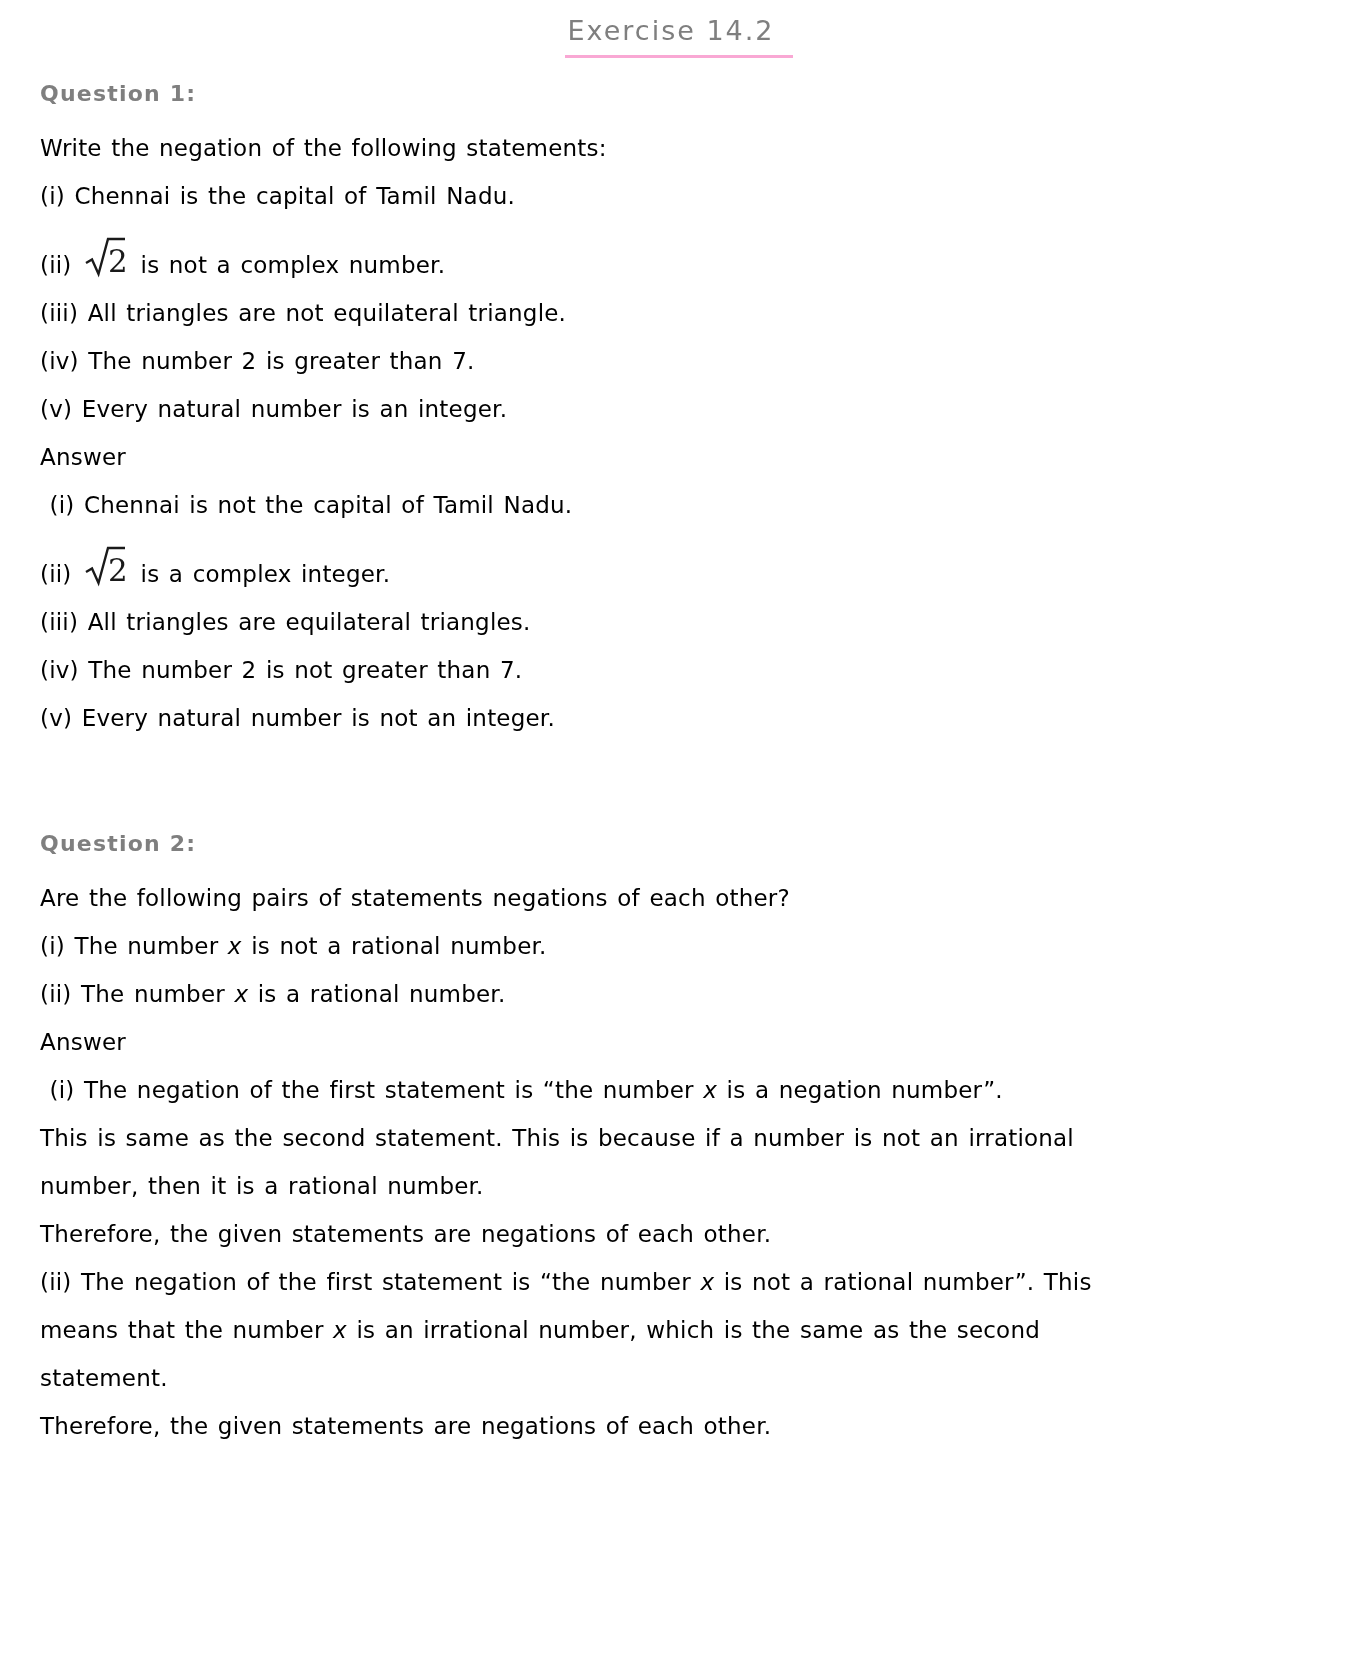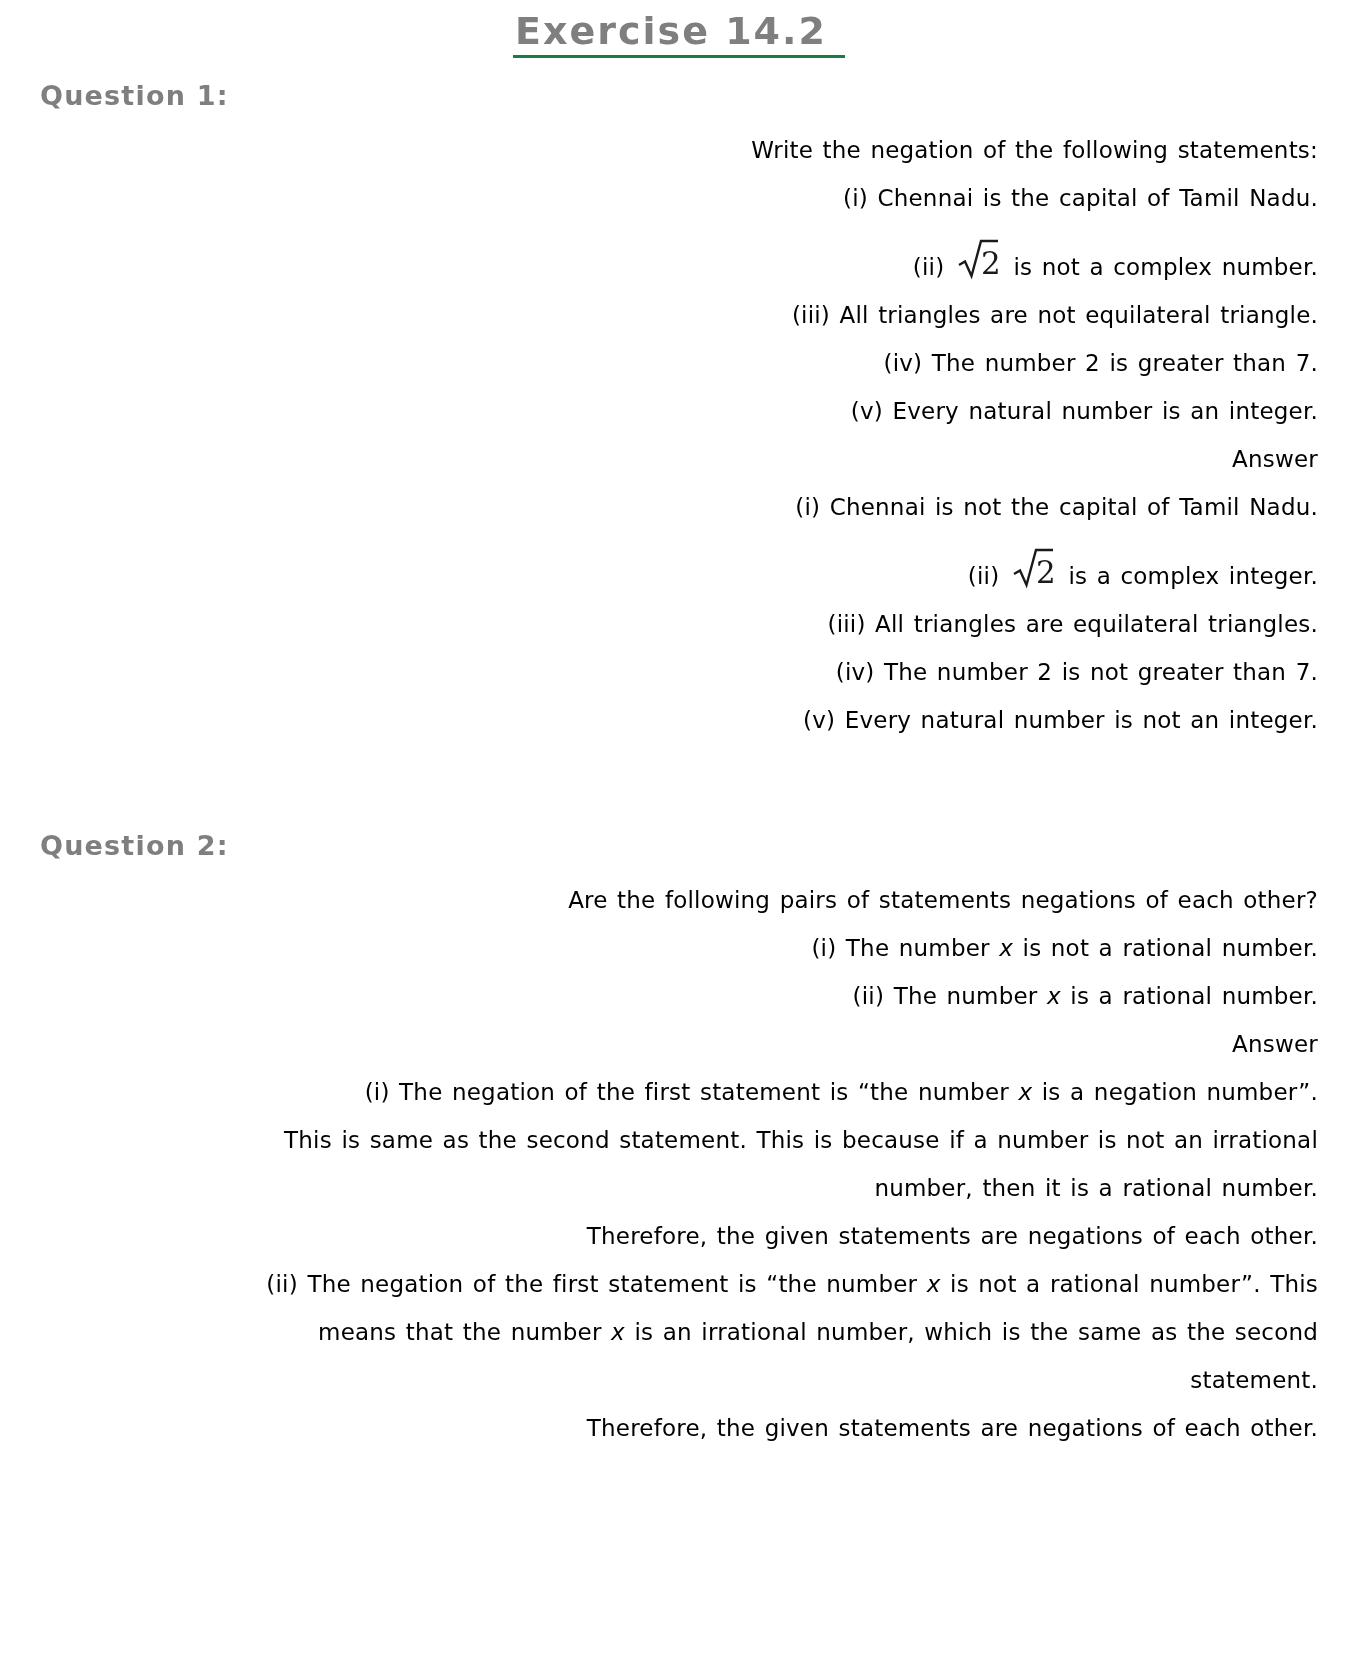--- a/index.html
+++ b/index.html
@@ -15,43 +15,42 @@
     padding: 10px 38px 0 40px;
     box-sizing: border-box;
   }
   .doc-title {
     text-align: center;
     line-height: 42px;
     margin-bottom: 18px;
   }
   .doc-title span {
     display: inline-block;
-    font-size: 38px;
-    font-weight: bold;
+    font-size: 27px;
+    font-weight: normal;
     color: #7f7f7f;
     letter-spacing: 2px;
-    border-bottom: 3px solid #15803d;
+    border-bottom: 3px solid #f9a8d4;
     padding: 0 18px 3px 2px;
   }
   .q-heading {
-    font-size: 27px;
+    font-size: 22px;
     font-weight: bold;
     color: #7f7f7f;
     letter-spacing: 1.2px;
     line-height: 36px;
     margin: 0 0 12px 0;
   }
   .line + .q-heading { margin-top: 84px; }
   .line {
     font-size: 23px;
     line-height: 48px;
     letter-spacing: 0.2px;
     word-spacing: 2px;
     white-space: pre-wrap;
-    text-align: right;
   }
   .line.has-sqrt { padding-top: 14px; }
   .line em { font-style: italic; }
   .sqrt {
     display: inline-block;
     vertical-align: -7px;
     margin: 0 4px 0 2px;
   }
   .sqrt svg { display: block; }
   .sqrt text {

